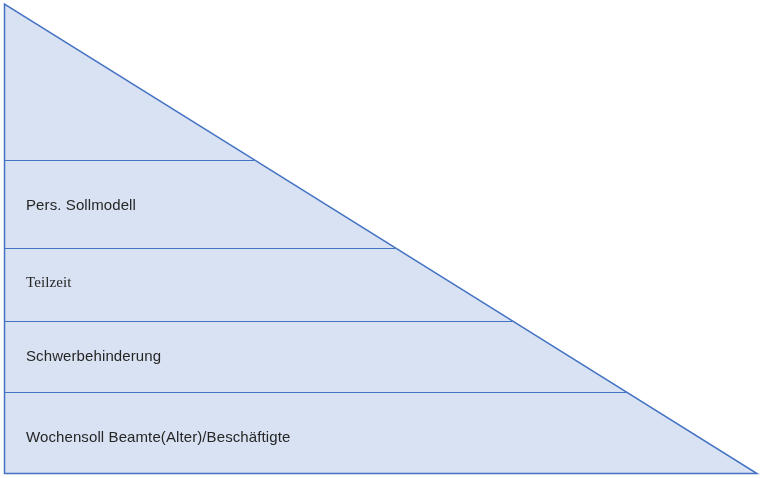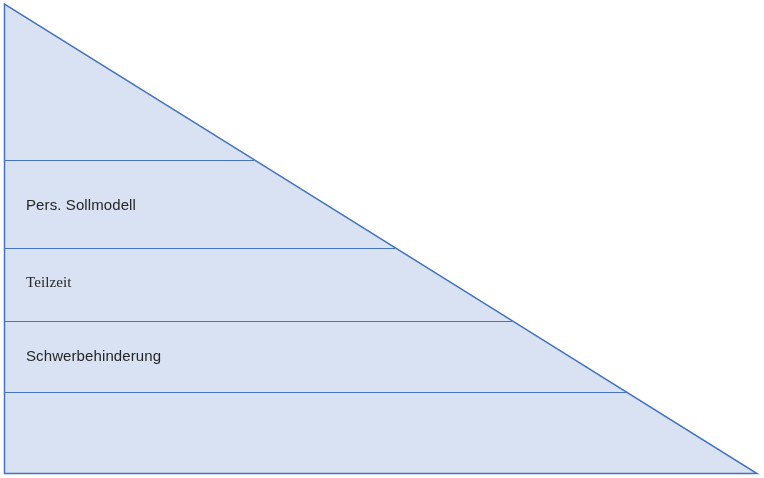--- a/index.html
+++ b/index.html
@@ -59,14 +59,15 @@
     <path class="triangle-shape" d="M 4.5 4 L 4.5 473.5 L 757 473.5 Z"></path>
     <line class="band-divider" x1="4.5" y1="160.5" x2="254" y2="160.5"></line>
     <line class="band-divider" x1="4.5" y1="248.5" x2="395" y2="248.5"></line>
     <line class="band-divider" x1="4.5" y1="321.5" x2="512" y2="321.5"></line>
     <line class="band-divider" x1="4.5" y1="392.5" x2="626" y2="392.5"></line>
   </svg>
 
   <div class="band-label label-2">Pers. Sollmodell</div>
   <div class="band-label label-3">Teilzeit</div>
   <div class="band-label label-4">Schwerbehinderung</div>
+  <div class="band-label label-5">Wochensoll Beamte(Alter)/Beschäftigte</div>
 
 </div>
 
 </body></html>

